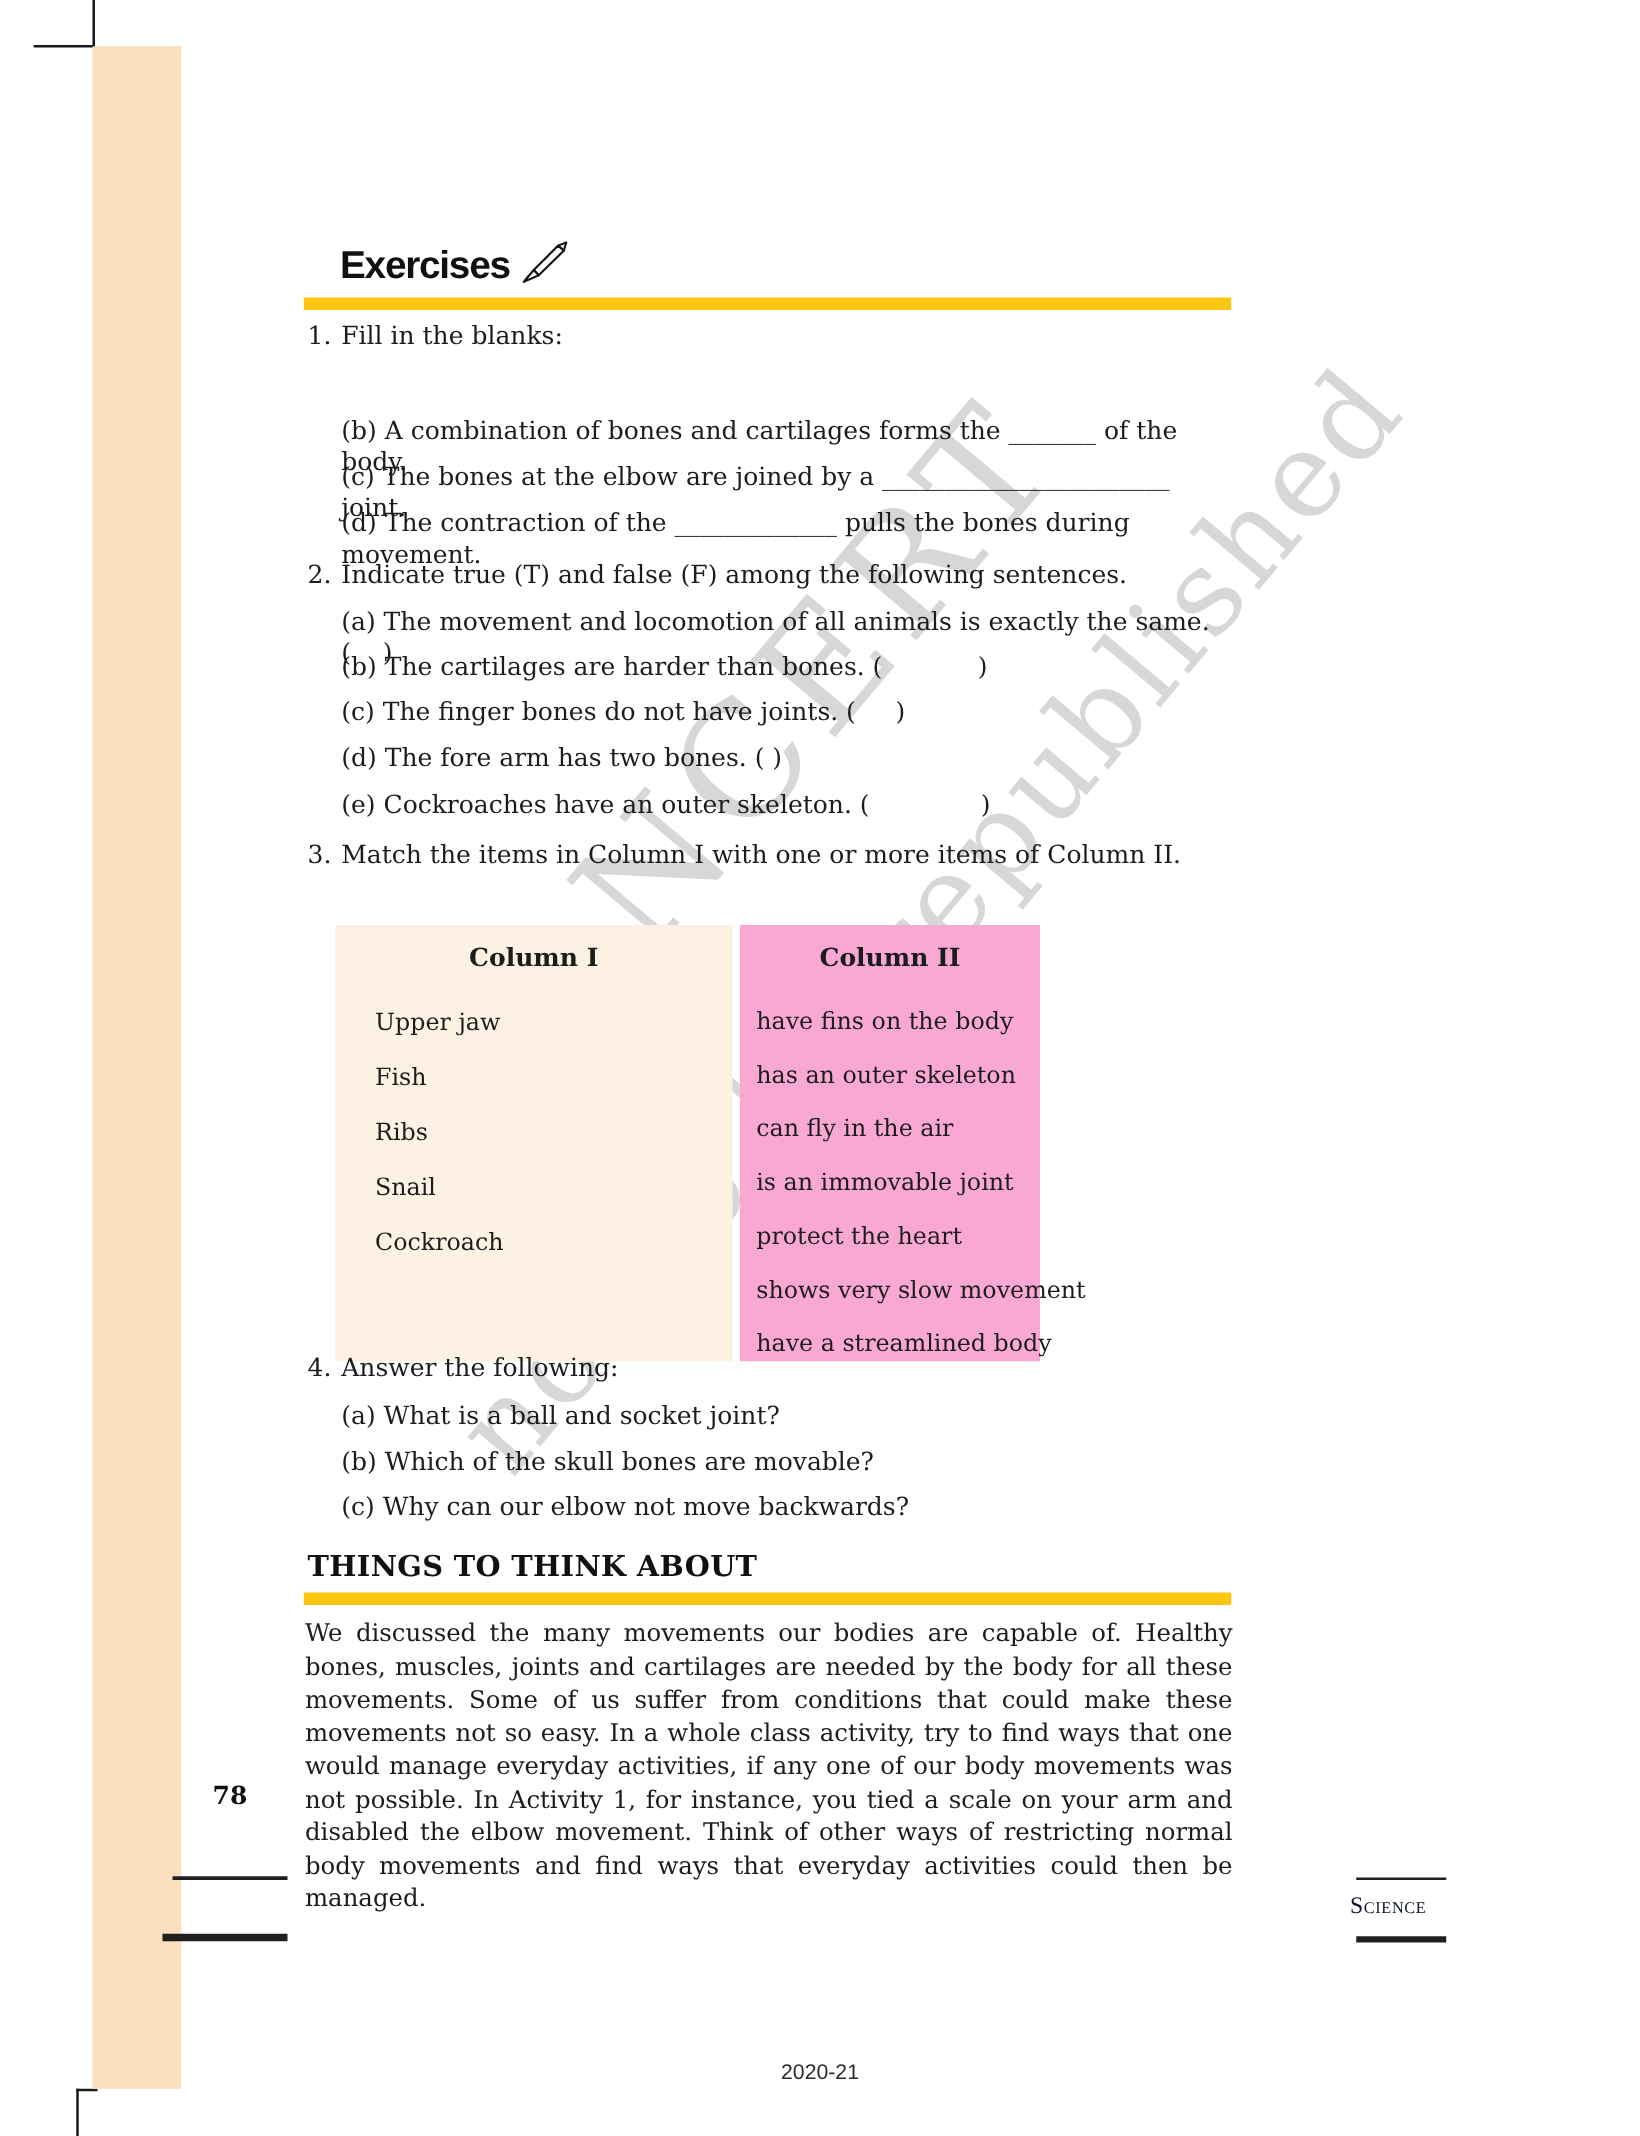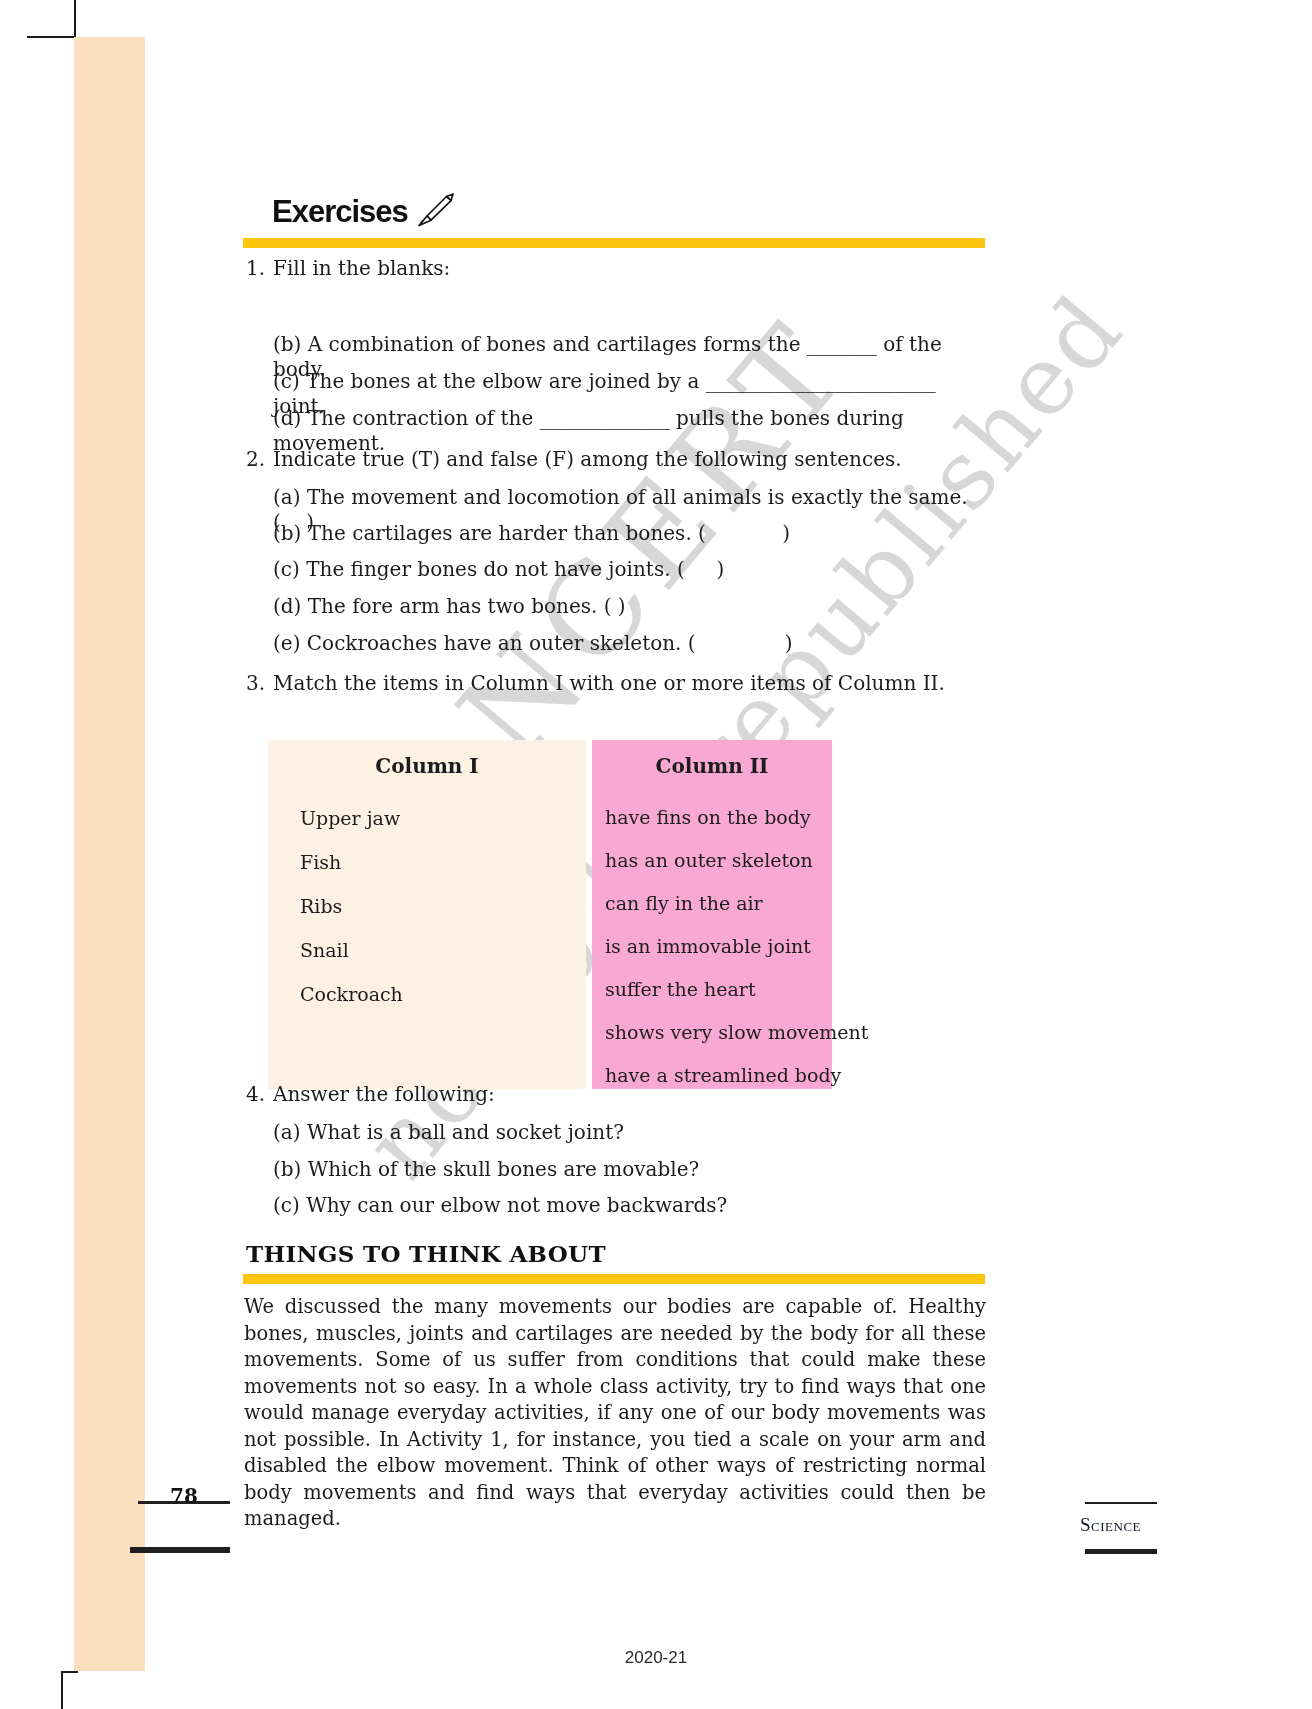--- a/index.html
+++ b/index.html
@@ -47,21 +47,21 @@
     position:absolute;left:246px;top:1240px;font-weight:bold;font-size:23px;
     letter-spacing:0.3px;color:#111;
   }
   .para{
     position:absolute;left:244px;top:1294px;width:742px;
     font-size:19.5px;line-height:26.5px;text-align:justify;
   }
   
   .rule{position:absolute;background:#1f1f1f;}
   .pageno{
-    position:absolute;left:138px;top:1484px;width:92px;text-align:center;
+    position:absolute;left:138px;top:1424px;width:92px;text-align:center;
     font-weight:bold;font-size:20px;color:#111;
   }
   .science{
     position:absolute;left:1080px;top:1514px;width:82px;
     font-family:"Liberation Serif",serif;font-variant:small-caps;font-weight:normal;
     font-size:19px;color:#0f172a;letter-spacing:0.5px;
   }
   .year{
     position:absolute;left:0;top:1648px;width:1312px;text-align:center;
     font-family:"Liberation Sans",sans-serif;font-size:17px;color:#2a2a2a;
@@ -122,21 +122,21 @@
       <div class="tcell">Ribs</div>
       <div class="tcell">Snail</div>
       <div class="tcell">Cockroach</div>
     </div>
     <div class="tcol tcol2">
       <div class="thead">Column II</div>
       <div class="tcell">have fins on the body</div>
       <div class="tcell">has an outer skeleton</div>
       <div class="tcell">can fly in the air</div>
       <div class="tcell">is an immovable joint</div>
-      <div class="tcell">suffer the heart</div>
+      <div class="tcell">protect the heart</div>
       <div class="tcell">shows very slow movement</div>
       <div class="tcell">have a streamlined body</div>
     </div>
 
     <div class="row" style="top:1082px"><span class="no">4.</span><span>Answer the following:</span></div>
     <div class="row sub" style="top:1120px">(a) What is a ball and socket joint?</div>
     <div class="row sub" style="top:1157px">(b) Which of the skull bones are movable?</div>
     <div class="row sub" style="top:1193px">(c) Why can our elbow not move backwards?</div>
 
     <div class="things-title">THINGS TO THINK ABOUT</div>

